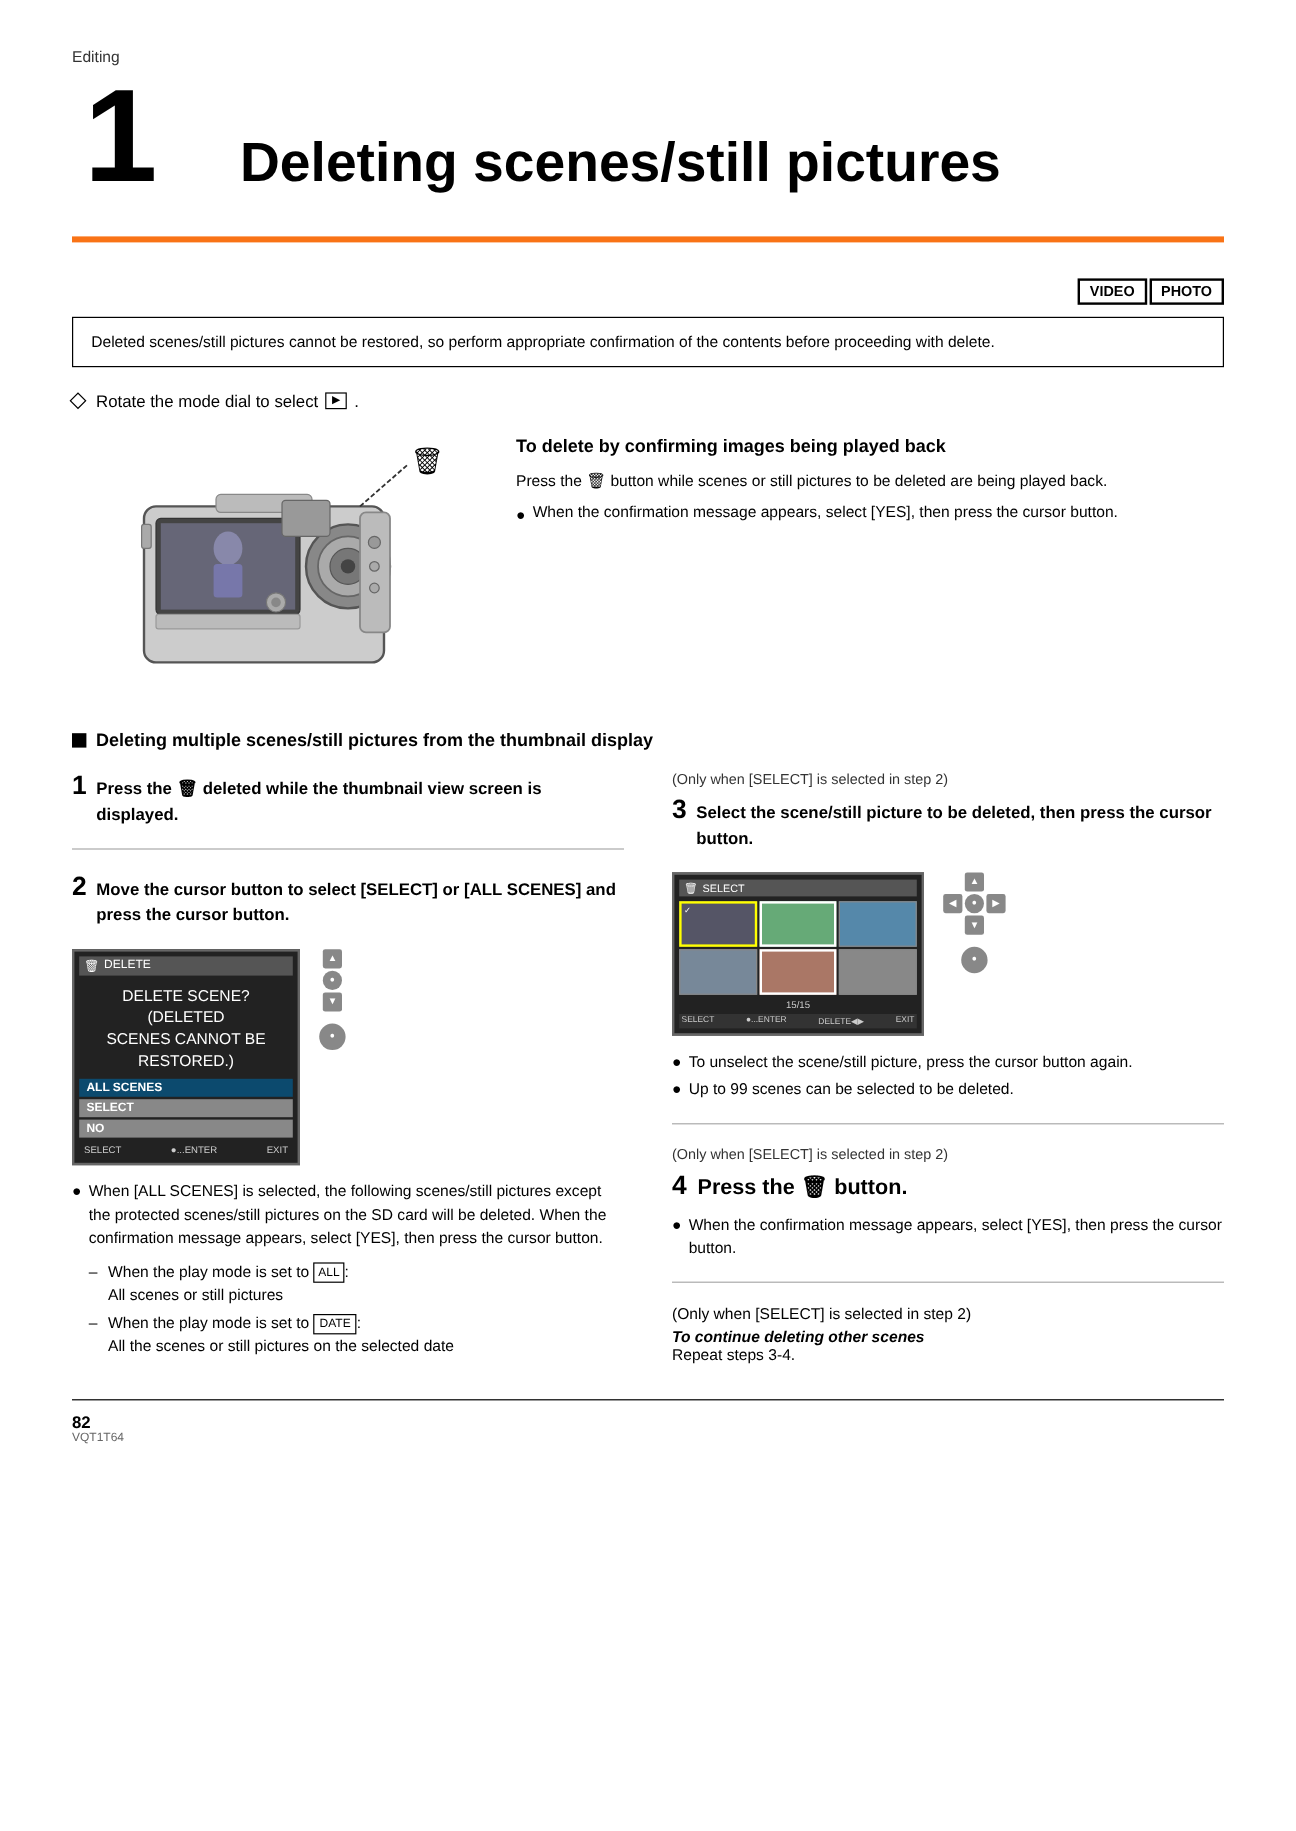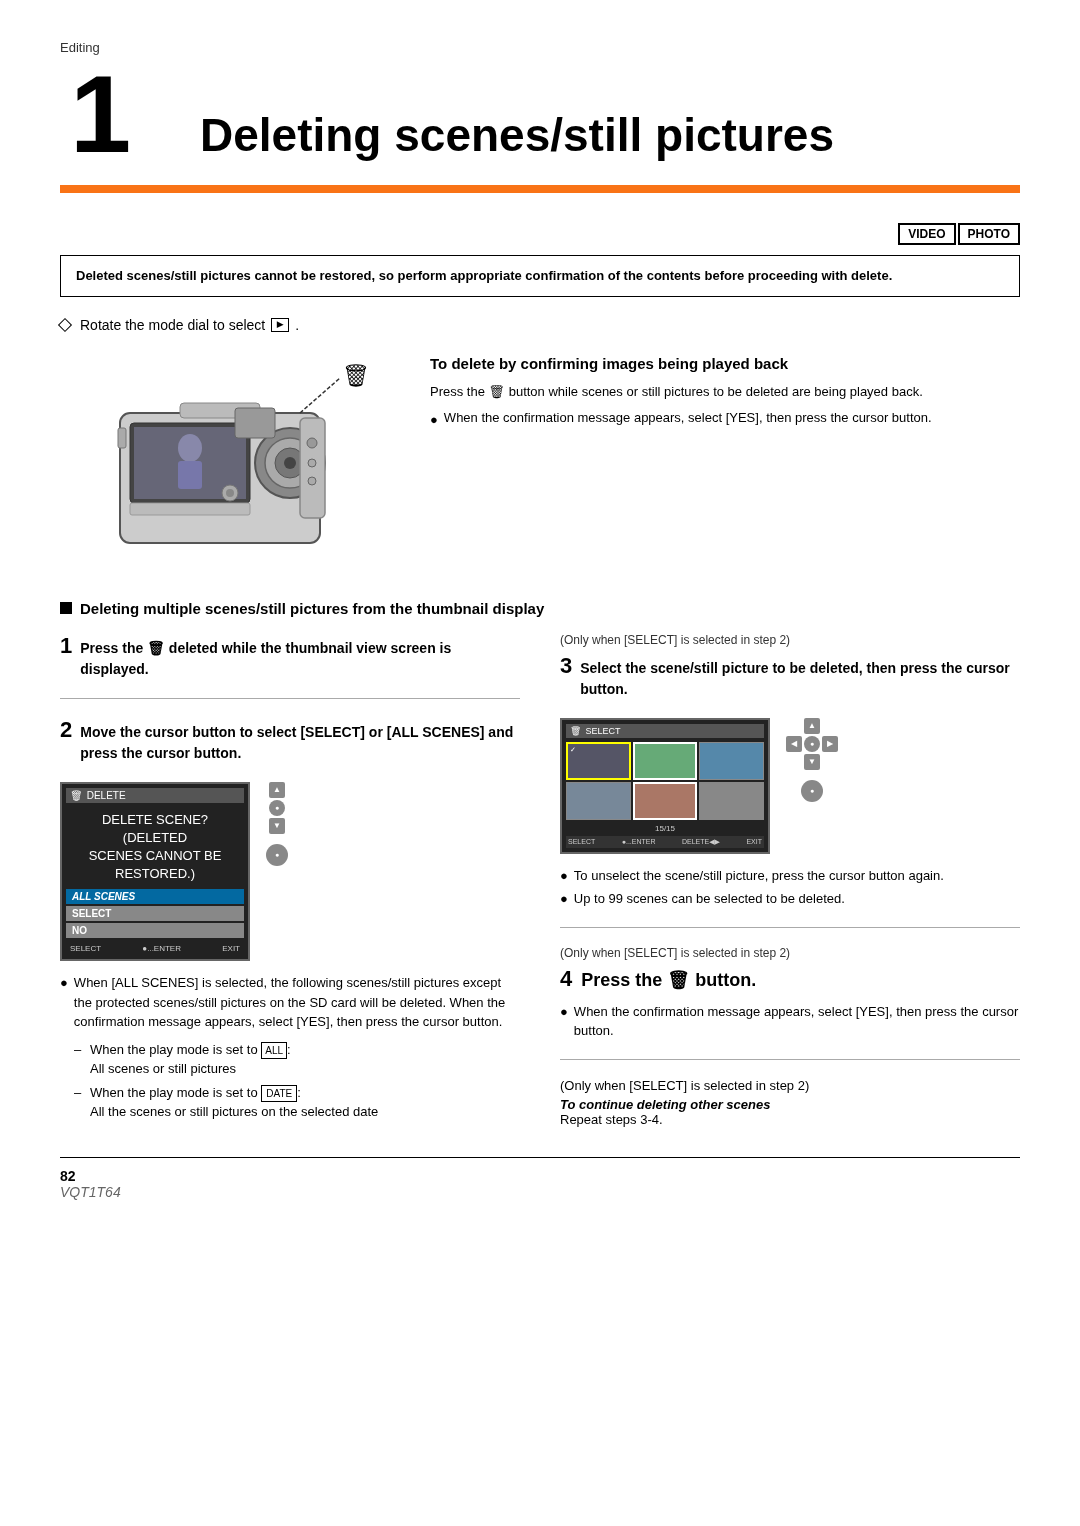--- a/index.html
+++ b/index.html
@@ -10,22 +10,22 @@
       font-family: Arial, Helvetica, sans-serif;
       font-size: 14px;
       color: #000;
       padding: 40px 60px 40px 60px;
     }
 
     
     .page-header {
       display: flex;
       align-items: flex-end;
-      border-bottom: 8px solid #f97316;
-      padding-bottom: 16px;
+      border-bottom: 5px solid #f97316;
+      padding-bottom: 28px;
       margin-bottom: 30px;
     }
     .header-left {
       display: flex;
       flex-direction: column;
       align-items: flex-start;
       min-width: 120px;
     }
     .editing-label {
       font-size: 13px;
@@ -60,21 +60,21 @@
       font-size: 12px;
       font-weight: bold;
     }
 
     
     .warning-box {
       border: 1.5px solid #000;
       padding: 10px 15px;
       margin-bottom: 20px;
       font-size: 13px;
-      font-weight: bold;
+      font-weight: normal;
       line-height: 1.5;
     }
 
     
     .rotate-instruction {
       font-size: 14px;
       margin-bottom: 20px;
       display: flex;
       align-items: center;
       gap: 6px;
@@ -231,22 +231,21 @@
     }
     .menu-item {
       background: #888;
       color: #fff;
       padding: 2px 6px;
       margin: 2px 0;
       font-size: 10px;
       font-weight: bold;
     }
     .menu-item.selected {
-      background: #0369a1;
-      font-style: italic;
+      background: #0c4a6e;
     }
     .screen-bottom-bar {
       display: flex;
       justify-content: space-between;
       padding: 2px 4px;
       font-size: 8px;
       margin-top: 4px;
       color: #ccc;
     }
     .dpad-icon {
@@ -387,23 +386,22 @@
     .page-footer {
       margin-top: 30px;
       padding-top: 10px;
       border-top: 1px solid #000;
     }
     .page-number {
       font-weight: bold;
       font-size: 14px;
     }
     .model-number {
-      font-size: 14px;
+      font-size: 10px;
       color: #666;
-      font-style: italic;
     }
 
     
     .continue-section {
       margin-top: 16px;
       font-size: 13px;
     }
     .continue-title {
       font-style: italic;
       font-weight: bold;

